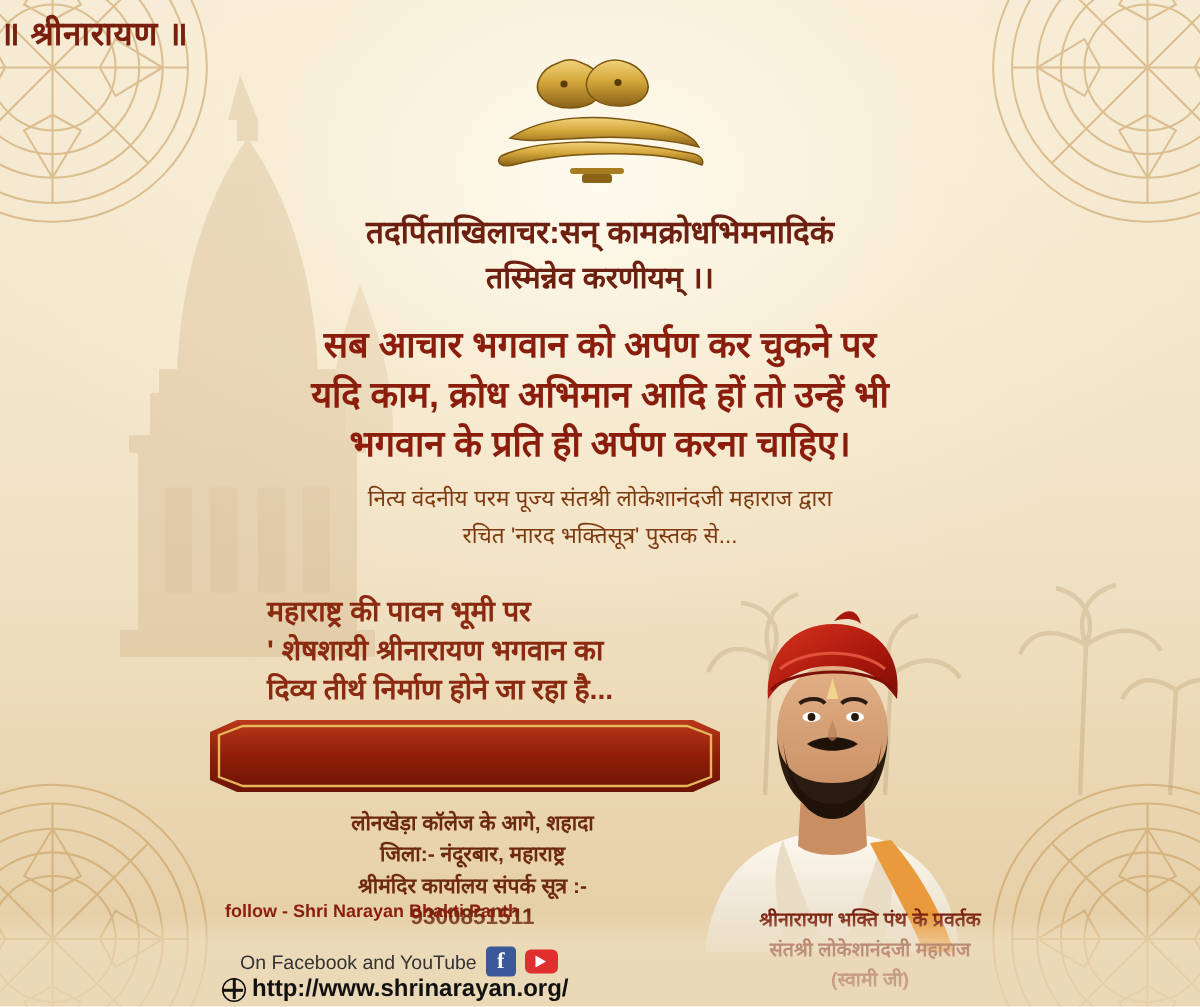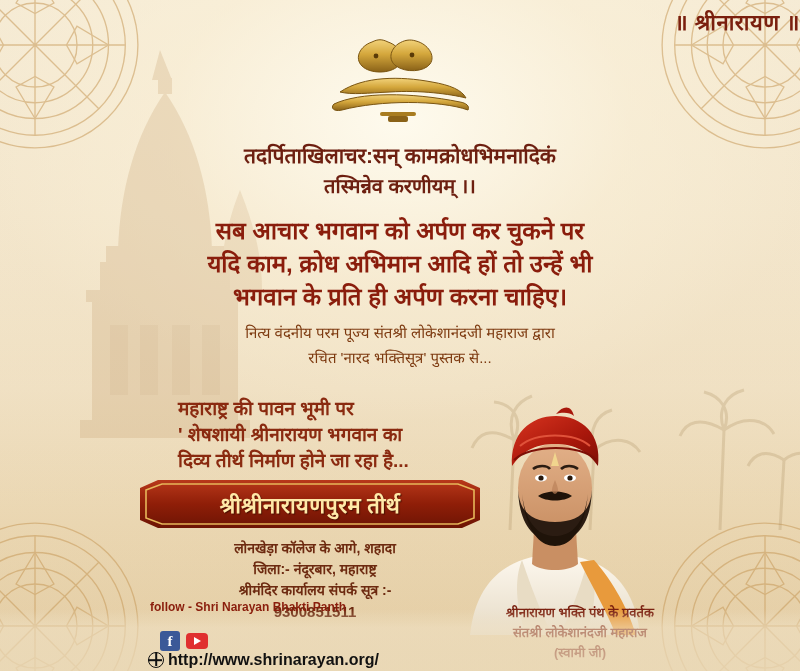--- a/index.html
+++ b/index.html
@@ -50,21 +50,21 @@
     opacity: 0.35;
     pointer-events: none;
   }
 
   
   .header-title {
     position: absolute;
     top: 6px;
     left: 0;
     width: 100%;
-    text-align: right;
+    text-align: left;
     font-size: 22px;
     font-weight: bold;
     color: #7a1f0e;
     letter-spacing: 0.5px;
   }
   .sheshnag {
     position: absolute;
     top: 32px;
     left: 50%;
     transform: translateX(-50%);
@@ -414,21 +414,20 @@
     <defs>
       <linearGradient id="rib" x1="0" y1="0" x2="0" y2="1">
         <stop offset="0%" stop-color="#b8381a"></stop>
         <stop offset="50%" stop-color="#8f1e08"></stop>
         <stop offset="100%" stop-color="#6d1404"></stop>
       </linearGradient>
     </defs>
     <path d="M0 8 L18 0 L322 0 L340 8 L340 40 L322 48 L18 48 L0 40 Z" fill="url(#rib)"></path>
     <path d="M6 10 L22 4 L318 4 L334 10 L334 38 L318 44 L22 44 L6 38 Z" fill="none" stroke="#e6b75a" stroke-width="1.6"></path>
   </svg>
-  <div class="ribbon-text">श्रीश्रीनारायणपुरम तीर्थ</div>
 
   <div class="address">
     <div>लोनखेड़ा कॉलेज के आगे, शहादा</div>
     <div>जिला:- नंदूरबार, महाराष्ट्र</div>
     <div>श्रीमंदिर कार्यालय संपर्क सूत्र :-</div>
     <div class="phone">9300851511</div>
   </div>
 
   <div class="photo-wrap">
     <svg viewBox="0 0 190 245" width="190" height="245">
@@ -485,20 +484,21 @@
     <div>श्रीनारायण भक्ति पंथ के प्रवर्तक</div>
     <div>संतश्री लोकेशानंदजी महाराज</div>
     <div>(स्वामी जी)</div>
   </div>
 
   <div class="bottom-bar"></div>
 
   <div class="follow">follow  - Shri Narayan Bhakti Panth</div>
 
   <div class="social-line">
+    <span>On Facebook and YouTube</span>
     <span class="fb">f</span>
     <span class="yt"></span>
   </div>
 
   <div class="website">
     <span class="globe"></span>
     <span>http://www.shrinarayan.org/</span>
   </div>
 
 </div>

